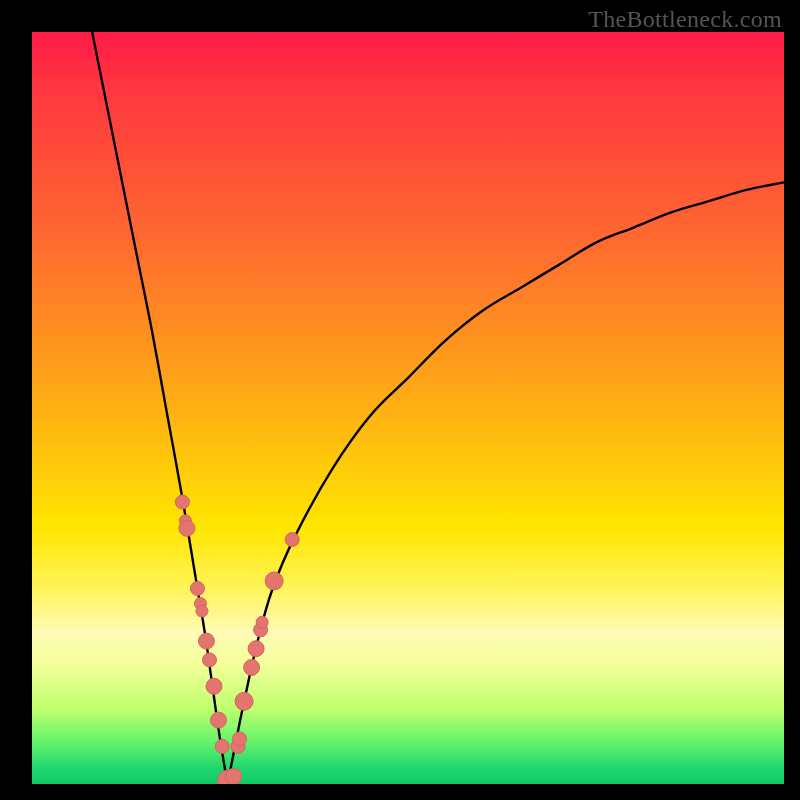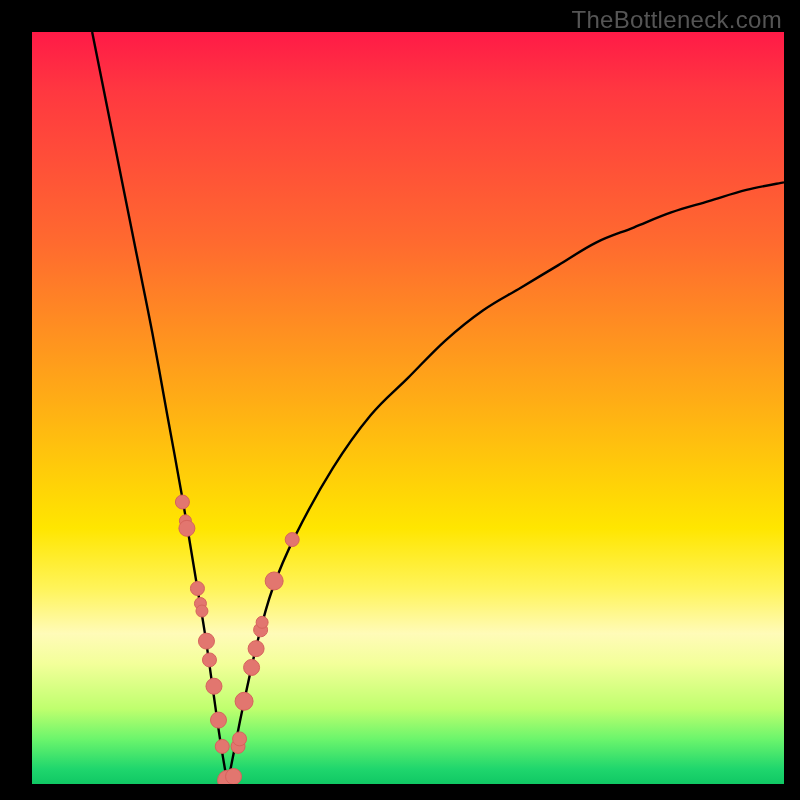--- a/index.html
+++ b/index.html
@@ -40,20 +40,21 @@
     );
   }
   .watermark {
     position: absolute;
     top: 6px;
     right: 18px;
     color: #555;
     font-size: 24px;
     font-weight: 400;
     letter-spacing: 0.3px;
+    font-family: Liberation Serif, serif;
   }
   svg.curve {
     position: absolute;
     left: 0;
     top: 0;
     width: 752px;
     height: 752px;
   }
   .beads circle {
     fill: #e2766f;

